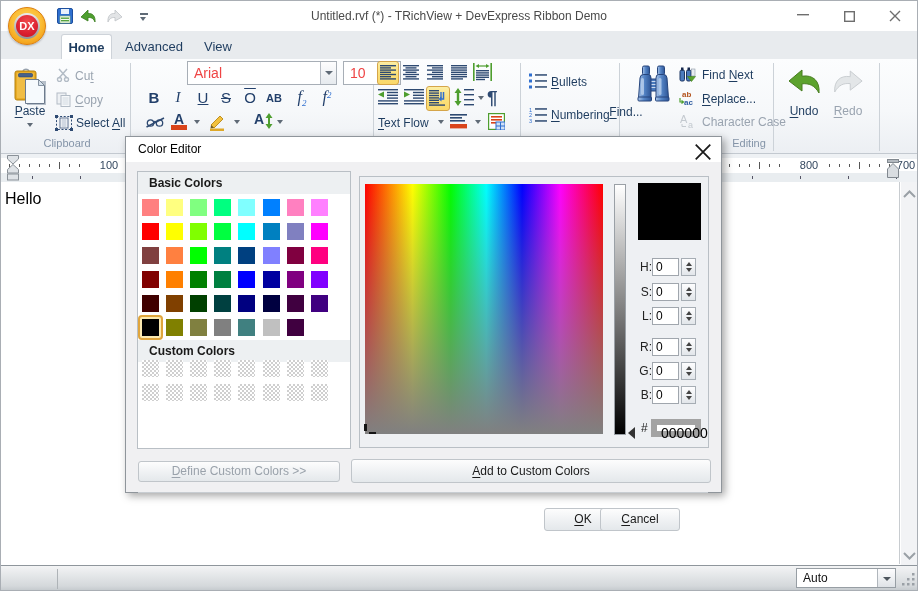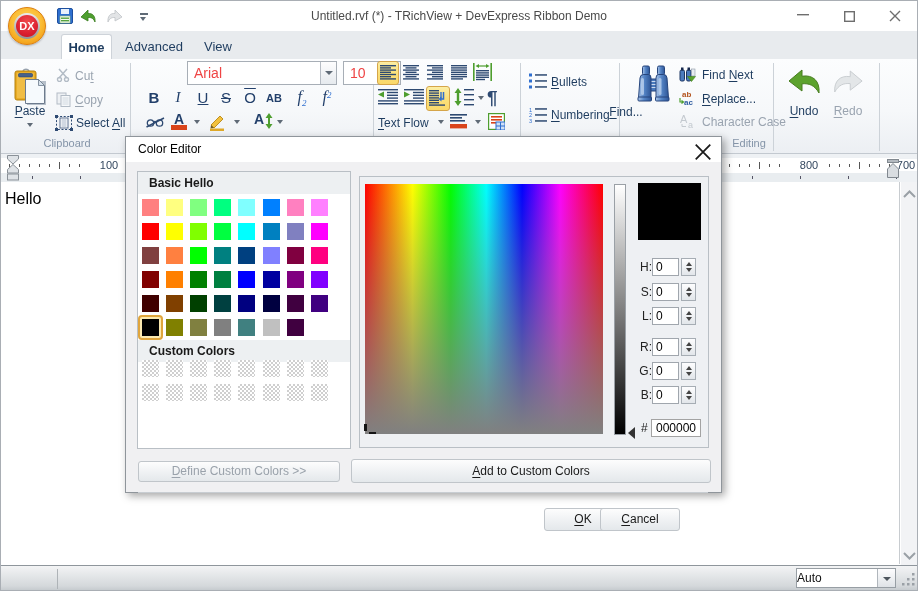--- a/index.html
+++ b/index.html
@@ -42,21 +42,21 @@
 #ticks10 { position:absolute; left:8px; top:10px; width:890px; height:3px; background:repeating-linear-gradient(to right, #555 0 1px, transparent 1px 10px); }
 #ticks50 { position:absolute; left:58px; top:8px; width:840px; height:7px; background:repeating-linear-gradient(to right, #555 0 1px, transparent 1px 100px); }
 #ticksb { position:absolute; left:31px; top:22px; width:867px; height:3px; background:repeating-linear-gradient(to right, #556 0 1px, transparent 1px 48px); }
 .rnum { position:absolute; top:5px; width:40px; text-align:center; font-size:11px; color:#33475f; background:#fff; }
 
 #doc { left:0; top:181px; width:899px; height:382px; background:#fff; border-right:1px solid #c8ccd0; }
 #hello { left:4px; top:189px; font-size:16px; color:#000; }
 #vscroll { left:900px; top:181px; width:16px; height:383px; background:#f2f3f5; }
 
 #status { left:0; top:564px; width:916px; height:26px; background:linear-gradient(#f3f4f5,#d4d8db 80%,#c3c8cc); border-top:1px solid #8f969c; }
-#autocombo { left:795px; top:567px; width:100px; height:20px; background:#fff; border:1px solid #979ea4; font-size:12px; line-height:18px; color:#111; }
+#autocombo { left:795px; top:567px; width:100px; height:20px; background:#fff; border:1px solid #979ea4; font-size:12px; line-height:18px; padding-left:6px; color:#111; }
 #autocombo .cbtn { position:absolute; right:0; top:0; bottom:0; width:18px; background:linear-gradient(#fdfdfe,#dfe3e7); border-left:1px solid #b0b6bc; }
 #autocombo .cbtn:after { content:""; position:absolute; left:5px; top:8px; border-left:4px solid transparent; border-right:4px solid transparent; border-top:4px solid #4e565e; }
 
 #dlg { left:124px; top:135px; width:597px; height:357px; background:#f0f0f2; border:1px solid #8f959b; box-shadow:3px 3px 8px rgba(0,0,0,.35); z-index:50;padding-left:24px; }
 #dlg-title { position:absolute; left:0; top:0; width:100%; height:25px; background:#fff; font-size:12px; color:#000; line-height:25px; padding-left:12px; }
 #dlg-x { position:absolute; right:8px; top:5px; width:16px; height:16px; font-size:15px; color:#222; text-align:center; line-height:16px; }
 .panel { position:absolute; border:1px solid #b9bfc5; }
 #lpanel { left:11px; top:34px; width:214px; height:278px; background:#fff; }
 #rpanel { left:233px; top:39px; width:350px; height:272px; background:#eef0f3; }
 .phead { position:absolute; left:0; width:100%; height:22px; background:#edf0f2; font-size:12px; font-weight:bold; color:#1a1a1a; line-height:22px; padding-left:11px; }
@@ -455,21 +455,21 @@
       <rect x="0" y="10" width="2.5" height="2.5"></rect>
     </g>
 </svg>
 
 <div class="abs" id="dlg">
   <div id="dlg-title">Color Editor</div>
   <svg id="dlg-x" style="position:absolute;right:10px;top:7px" width="11" height="11" viewBox="0 0 11 11">
       <path d="M0.5 0.5 L10.5 10.5 M10.5 0.5 L0.5 10.5" stroke="#1a1a1a" stroke-width="1.2"></path>
     </svg>
   <div class="panel" id="lpanel">
-    <div class="phead" style="top:0">Basic Hello</div>
+    <div class="phead" style="top:0">Basic Colors</div>
     <div id="swatches">
       <span style="background:#FF8080"></span>
         <span style="background:#FFFF80"></span>
         <span style="background:#80FF80"></span>
         <span style="background:#00FF80"></span>
         <span style="background:#80FFFF"></span>
         <span style="background:#0080FF"></span>
         <span style="background:#FF80C0"></span>
         <span style="background:#FF80FF"></span>
       <span style="background:#FF0000"></span>
@@ -569,20 +569,20 @@
         <span class="lab">G:</span>
         <span class="box">0</span>
         <span class="sp"></span>
       </div>
     <div class="spinrow" style="left:244px;top:208.5px;width:92px">
         <span class="lab">B:</span>
         <span class="box">0</span>
         <span class="sp"></span>
       </div>
     <div style="position:absolute;left:281px;top:244px;font-size:12px;color:#222">#</div>
-    <div style="position:absolute;left:291px;top:242px;width:50px;height:18px;background:#fff;border:1px solid #a3a3a3;font-size:12px;line-height:16px;padding-left:4px">000000</div>
+    <div style="position:absolute;left:291px;top:242px;width:50px;height:18px;background:#fff;border:6px solid #a3a3a3;font-size:14px;line-height:16px;padding-left:4px">000000</div>
   </div>
   <div class="dbtn" style="left:225px;top:322px;width:360px;height:24px;line-height:22px"><span class="u">A</span>dd to Custom Colors</div>
   <div class="dbtn" style="left:12px;top:324px;width:202px;height:21px;line-height:19px;color:#9aa2ab"><span class="u">D</span>efine Custom Colors &gt;&gt;</div>
   <div style="position:absolute;left:12px;top:355px;width:570px;height:1px;background:#c8cdd2"></div>
   <div class="dbtn" style="left:417.5px;top:371px;width:79px;height:23px;line-height:21px"><span class="u">O</span>K</div>
   <div class="dbtn" style="left:474px;top:371px;width:80px;height:23px;line-height:21px"><span class="u">C</span>ancel</div>
 </div>
 
 </body></html>

